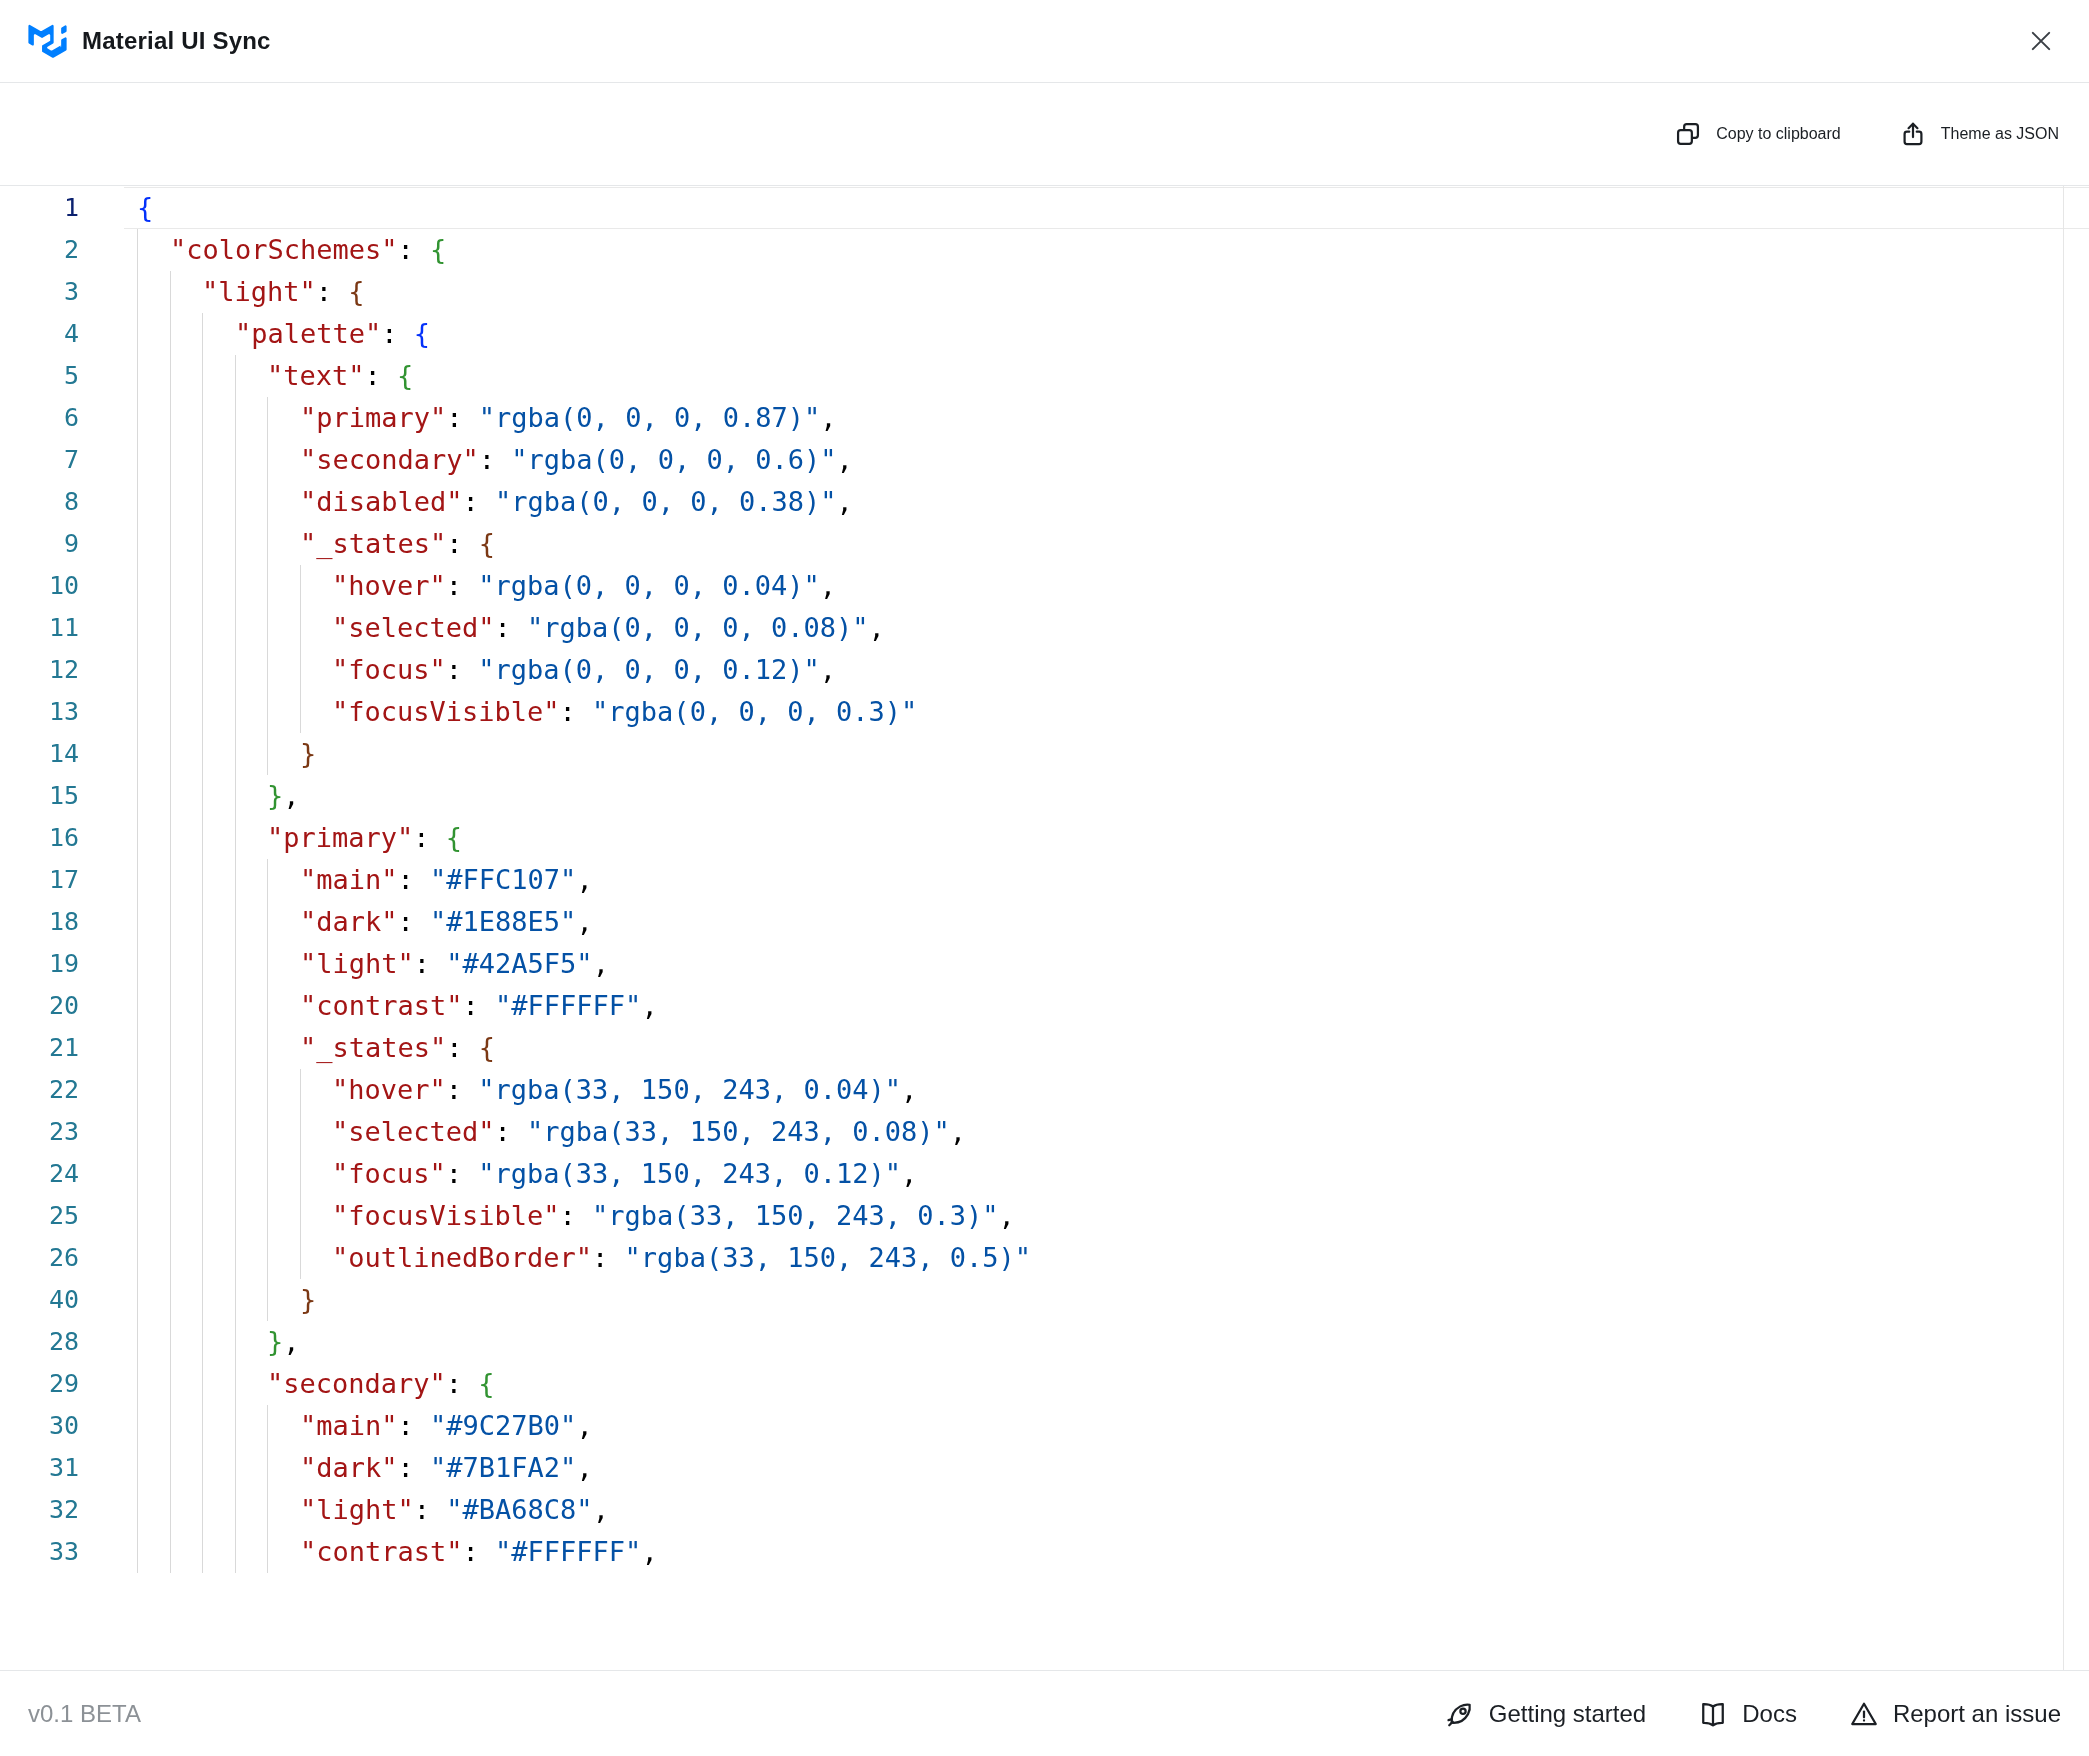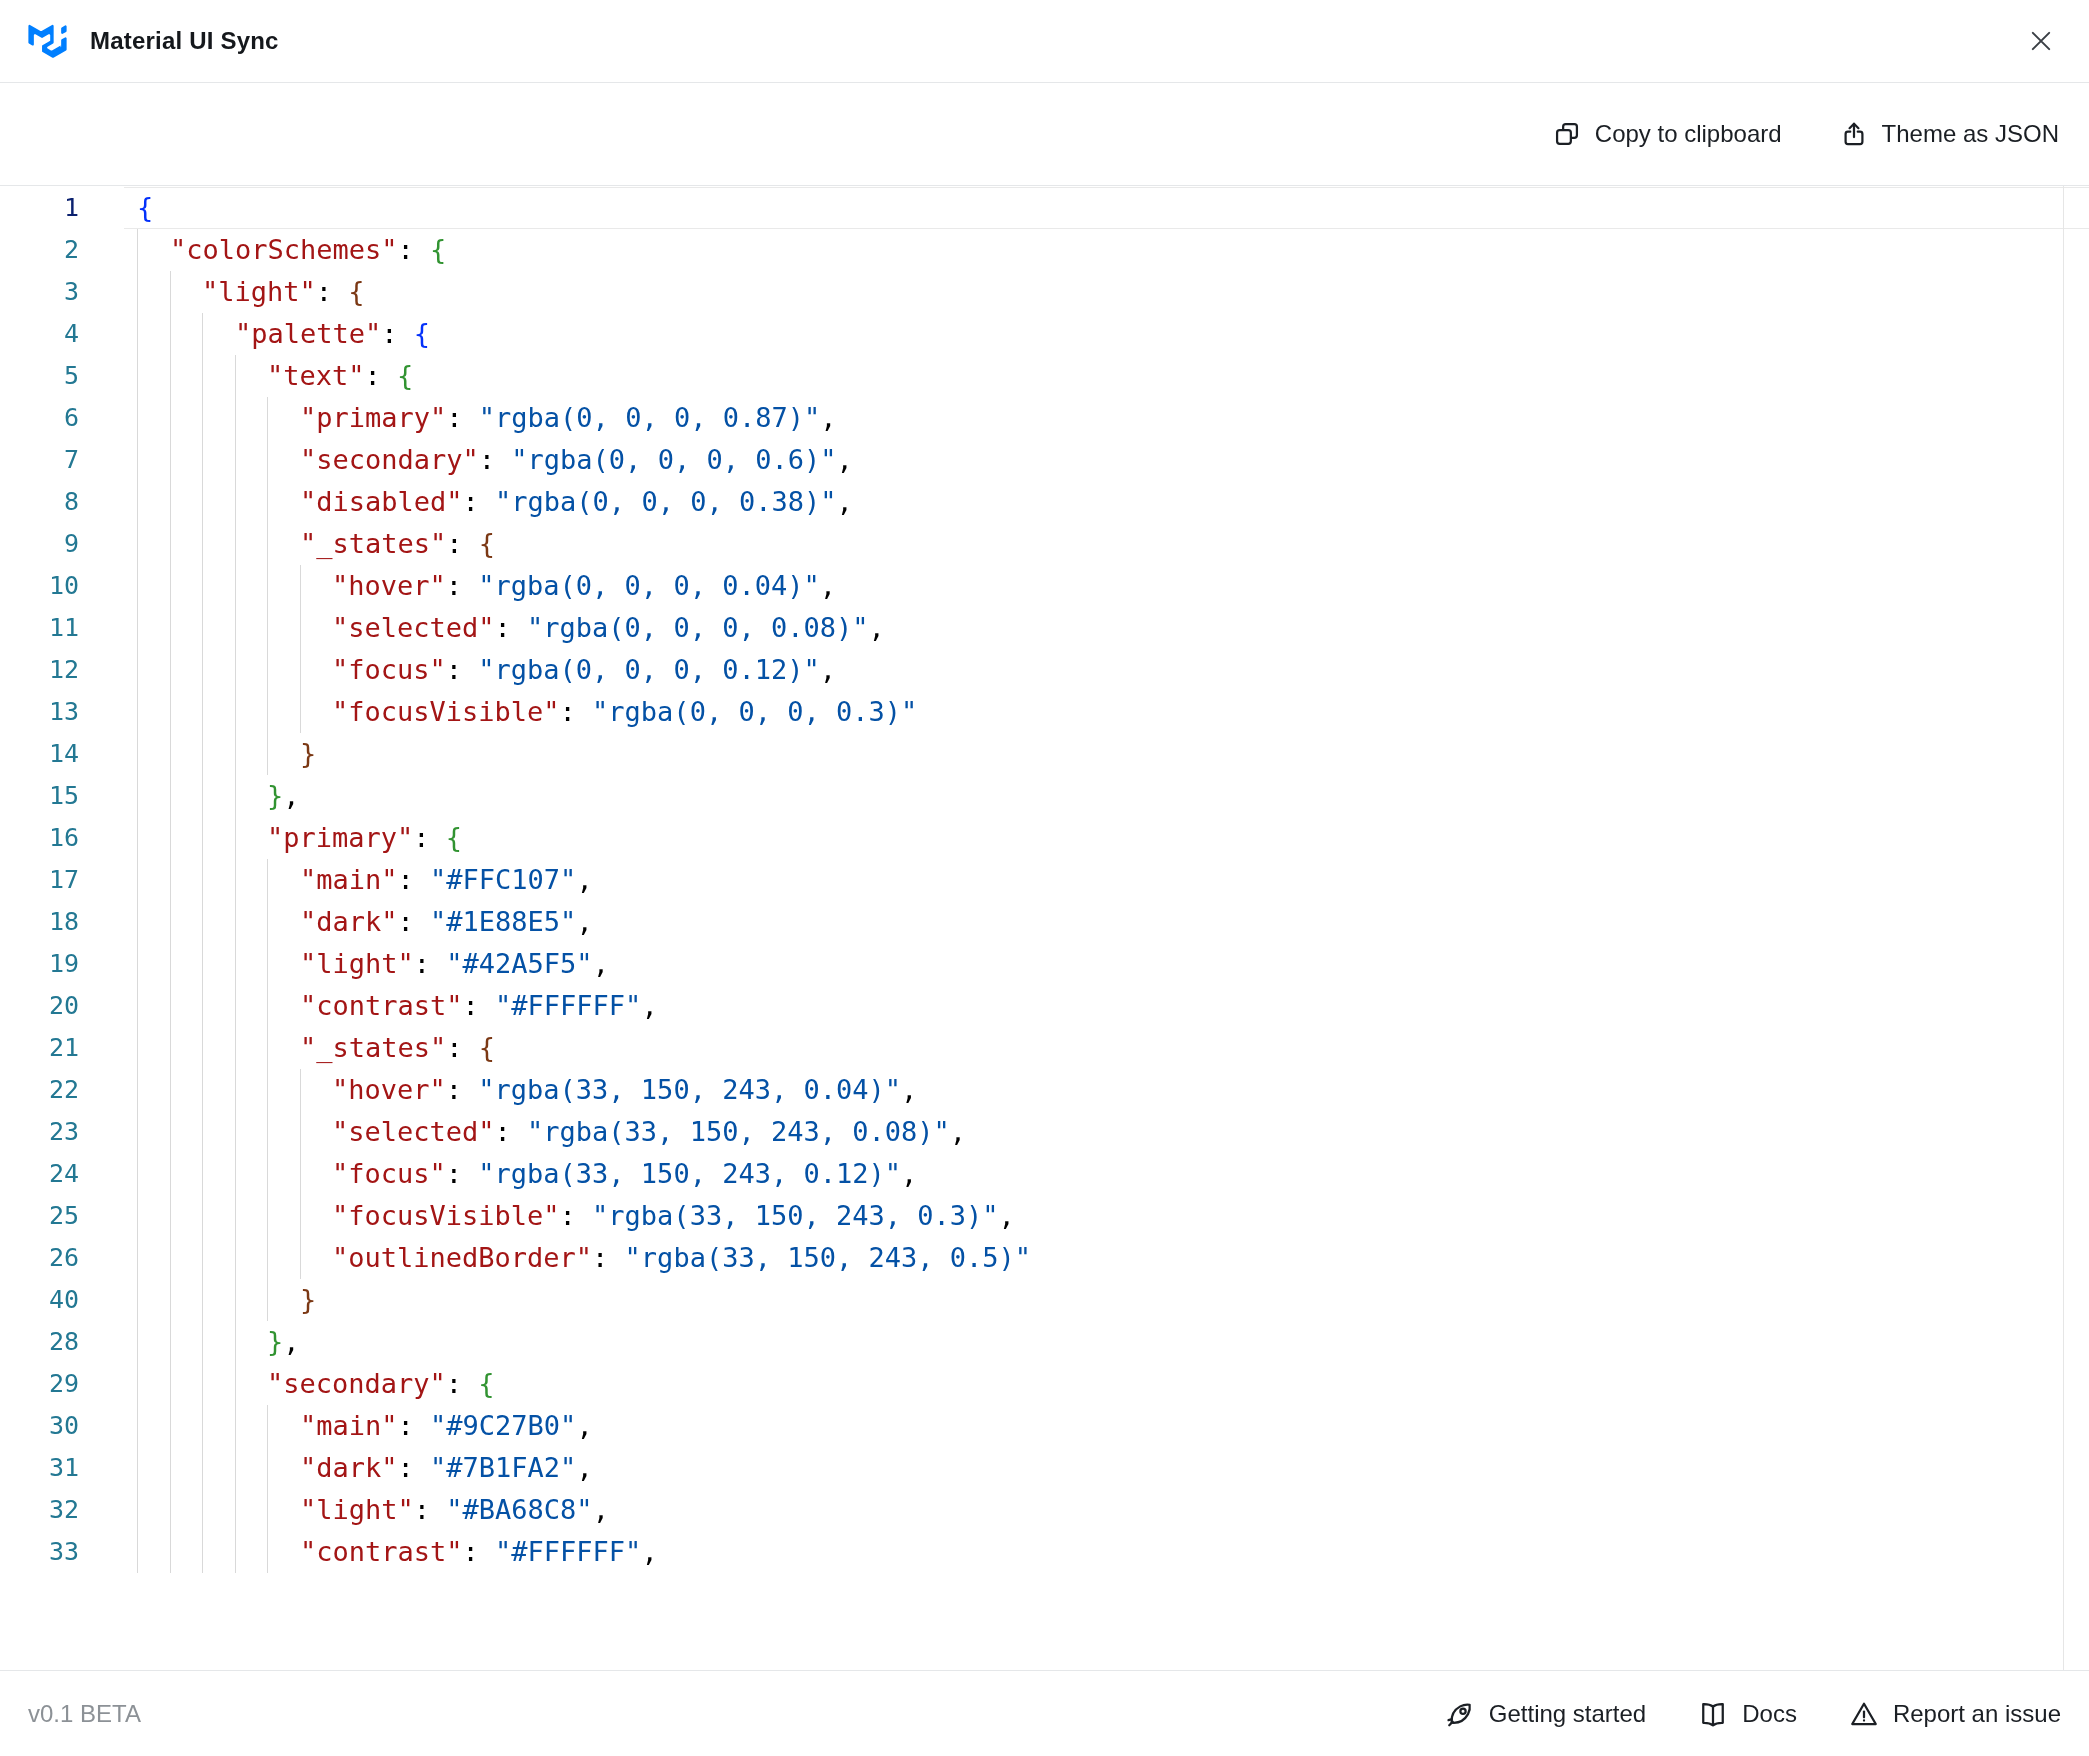--- a/index.html
+++ b/index.html
@@ -6,33 +6,33 @@
   html,body { background:#fff; }
   body { width:2089px; height:1756px; overflow:hidden;
          font-family:"Liberation Sans", sans-serif; color:#17191E; }
 
   #app { width:2089px; height:1756px; display:flex; flex-direction:column; background:#fff; }
 
   
   .header { height:83px; flex:0 0 auto; display:flex; align-items:center;
             padding:0 28px; border-bottom:0.9px solid #E5E7E9; }
   .logo { width:39px; height:34px; display:block; }
-  .title { font-size:24px; font-weight:700; margin-left:23px; letter-spacing:0.2px; color:#15181C; }
+  .title { font-size:24px; font-weight:700; margin-left:15px; letter-spacing:0.2px; color:#15181C; }
   .spacer { flex:1; }
   .icon-btn { background:none; border:none; cursor:pointer; display:flex; align-items:center; justify-content:center;
               width:41px; height:41px; color:#3A3F45; }
 
   
   .toolbar { height:103px; flex:0 0 auto; display:flex; align-items:center;
              padding:0 30px 0 23px; border-bottom:0.9px solid #E5E7E9; }
   .primary-btn { display:flex; align-items:center; gap:14px; height:65px; padding:0 28px;
                  border:none; border-radius:11.2px; background:var(--c-accent,#4796F2);
                  color:#fff; font-family:"Liberation Sans",sans-serif; font-size:25px; font-weight:600; cursor:pointer; }
   .text-btn { display:flex; align-items:center; gap:14px; background:none; border:none; cursor:pointer;
-              font-family:"Liberation Sans",sans-serif; font-size:24px; font-weight:500; color:#1B1F24; }
+              font-family:"Liberation Sans",sans-serif; font-size:16px; font-weight:500; color:#1B1F24; }
   .text-btn + .text-btn { margin-left:58px; }
 
   
   .tabs { height:84px; flex:0 0 auto; display:flex; align-items:center; gap:43px;
           padding:0 31px; border-bottom:0.9px solid #DEE0E2; }
   .tab { background:none; border:none; cursor:pointer; font-family:"Liberation Sans",sans-serif;
          font-size:24px; color:#878D93; font-weight:400; }
   .tab.active { color:#15181C; font-weight:700; }
 
   

